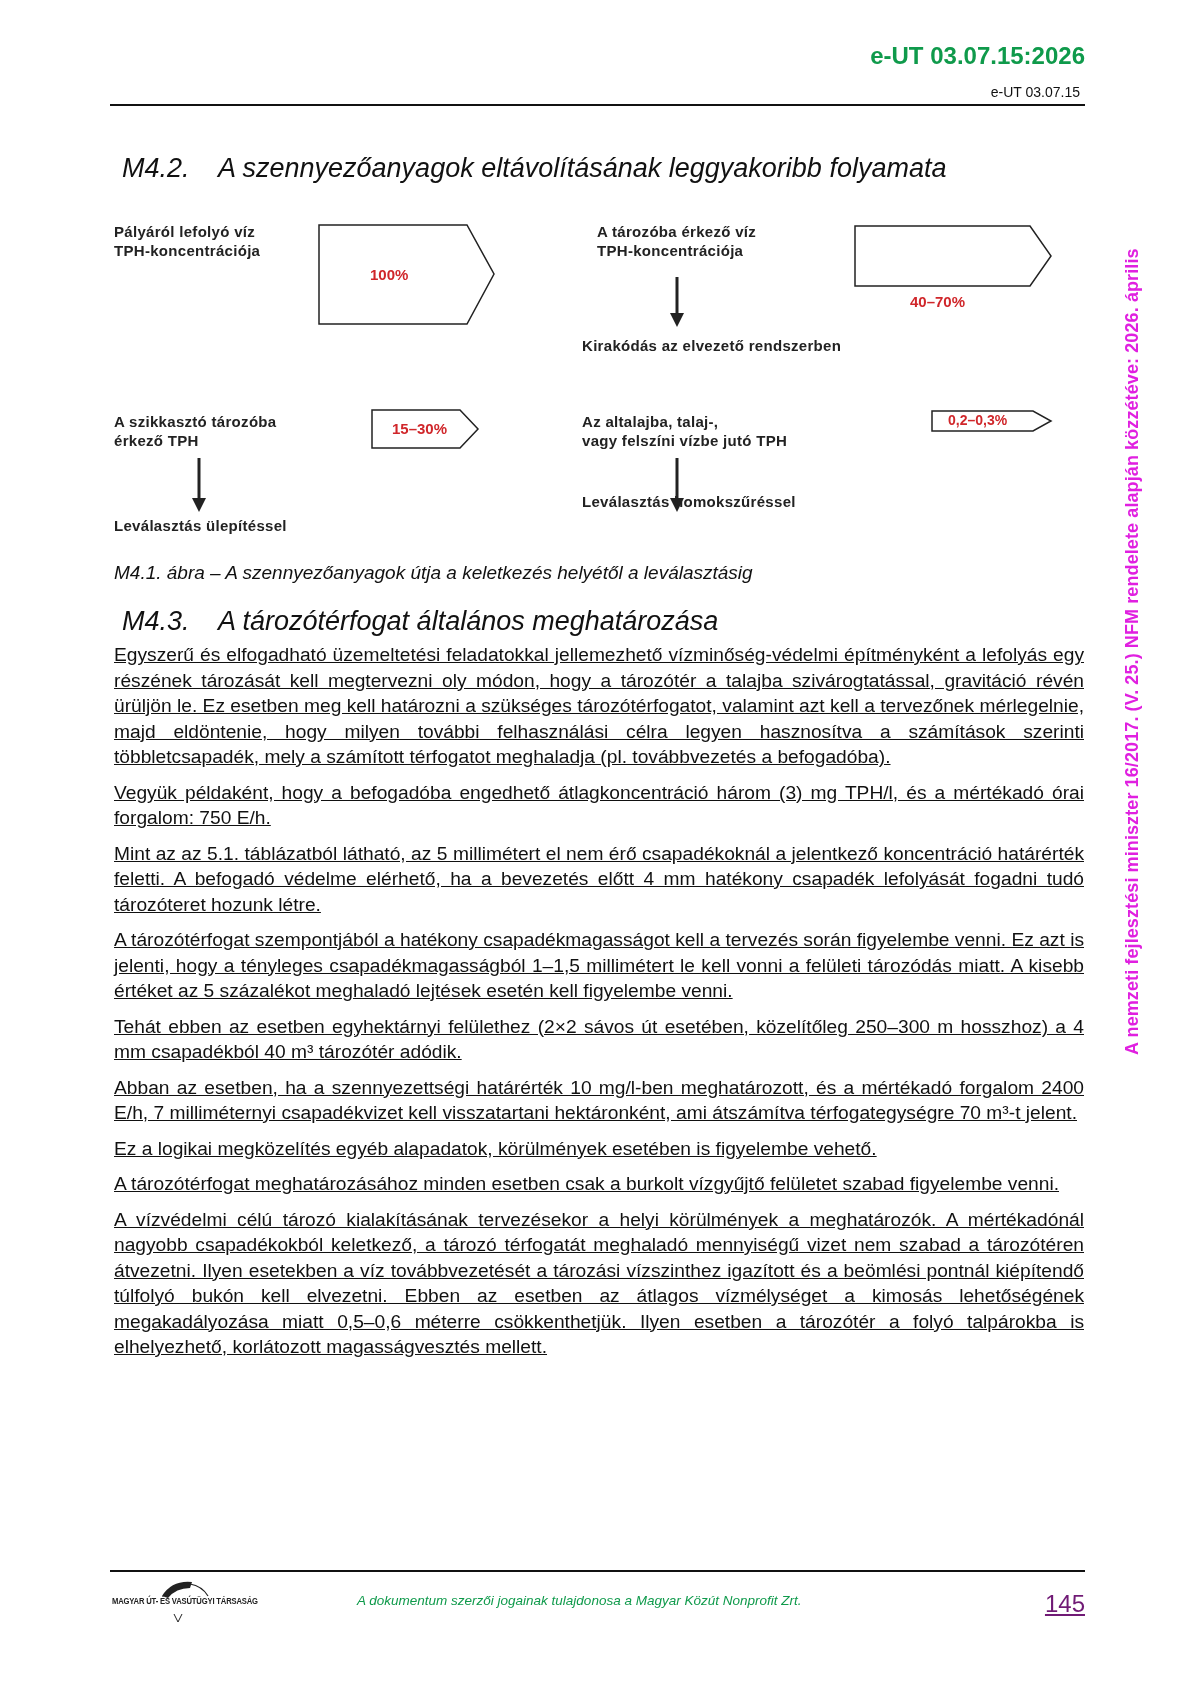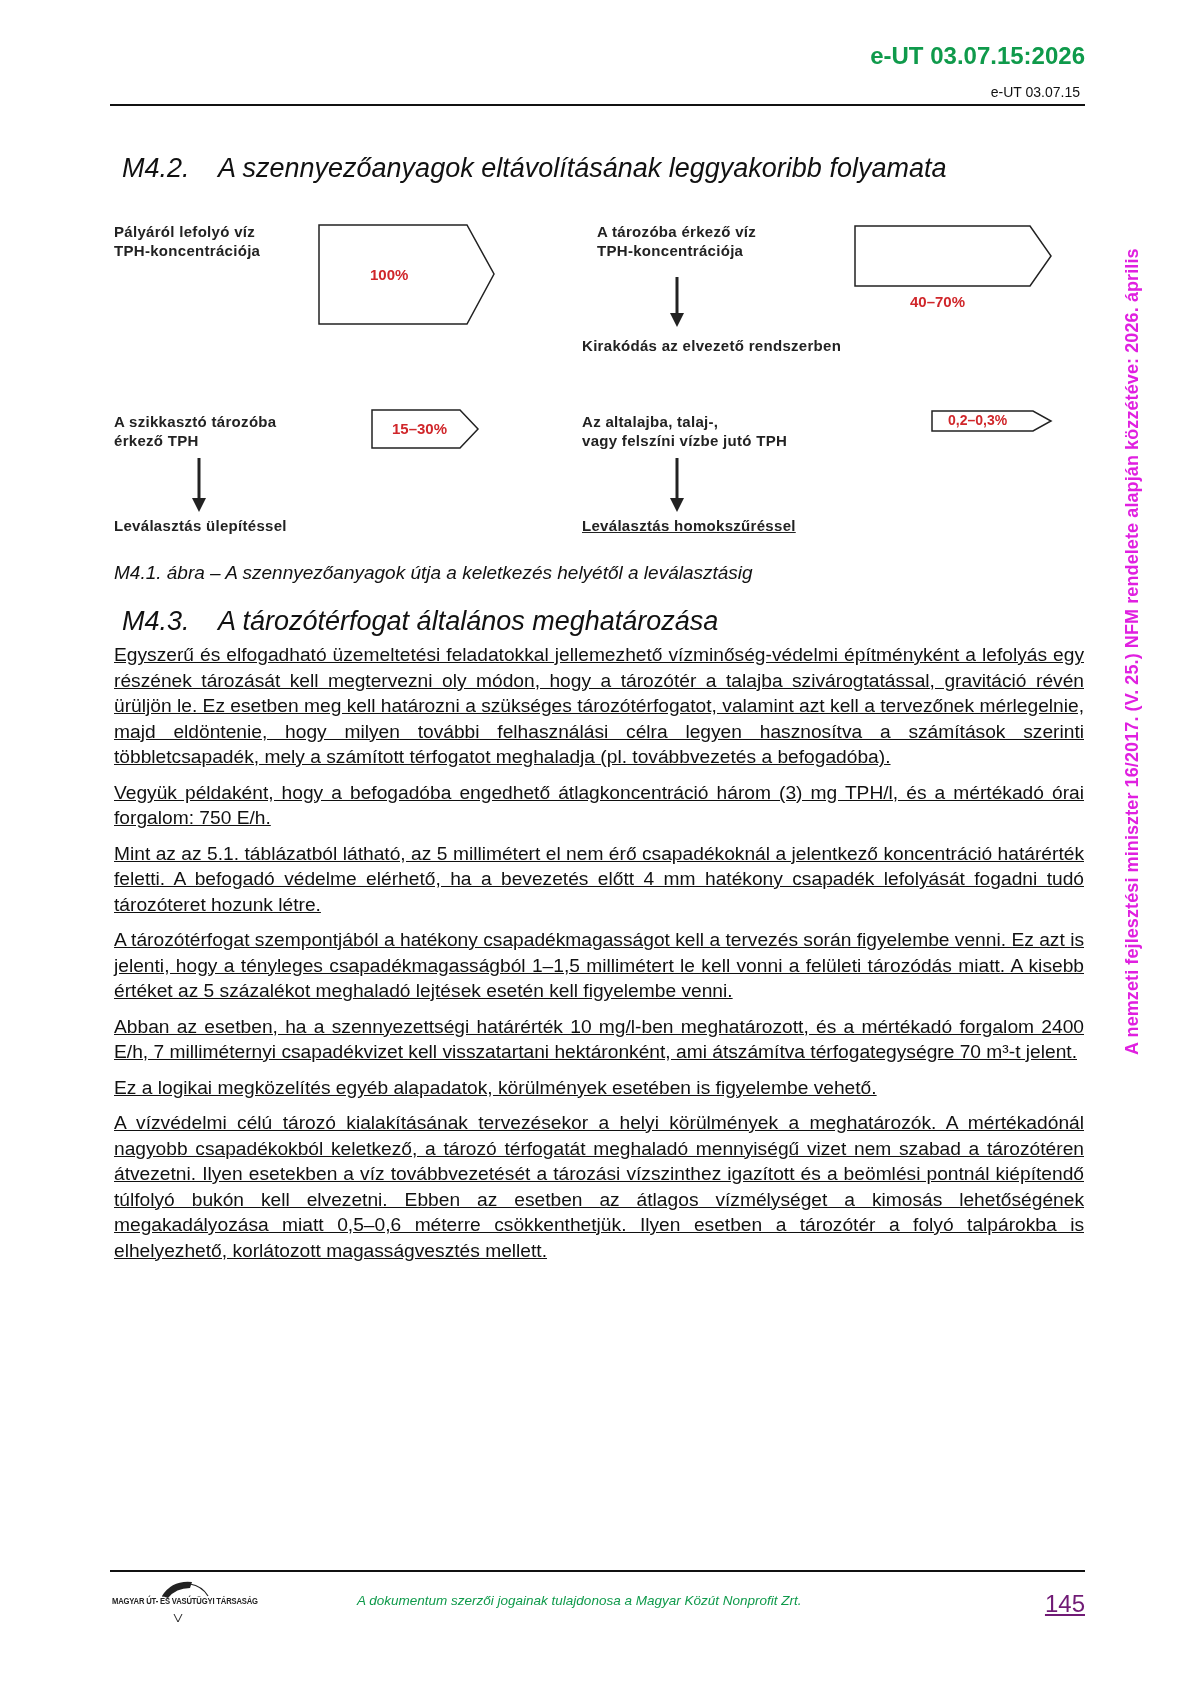--- a/index.html
+++ b/index.html
@@ -80,33 +80,35 @@
   <div>érkező TPH</div>
 </div>
 <div class="abs pct" style="left:392px;top:420px;">15–30%</div>
 <div class="abs dlabel" style="left:114px;top:516px;">Leválasztás ülepítéssel</div>
 
 <div class="abs dlabel" style="left:582px;top:412px;">
   <div>Az altalajba, talaj-,</div>
   <div>vagy felszíni vízbe jutó TPH</div>
 </div>
 <div class="abs pct" style="left:948px;top:412px;font-size:14px;">0,2–0,3%</div>
-<div class="abs dlabel" style="left:582px;top:516px;text-decoration:underline;">Leválasztás homokszűréssel</div>
+<div class="abs dlabel" style="left:582px;top:492px;">Leválasztás homokszűréssel</div>
 
 <div class="abs caption">M4.1. ábra – A szennyezőanyagok útja a keletkezés helyétől a leválasztásig</div>
 
 <h2 id="sec2" class="abs sec"><span class="num">M4.3.</span><span>A tározótérfogat általános meghatározása</span></h2>
 
 <div id="body-text" class="abs">
   <p>Egyszerű és elfogadható üzemeltetési feladatokkal jellemezhető vízminőség-védelmi építményként a lefolyás egy részének tározását kell megtervezni oly módon, hogy a tározótér a talajba szivárog­tatással, gravitáció révén ürüljön le. Ez esetben meg kell határozni a szükséges tározótérfogatot, valamint azt kell a tervezőnek mérlegelnie, majd eldöntenie, hogy milyen további felhasználási célra legyen hasznosítva a számítások szerinti többletcsapadék, mely a számított térfogatot meghaladja (pl. továbbvezetés a befogadóba).</p>
   <p>Vegyük példaként, hogy a befogadóba engedhető átlagkoncentráció három (3) mg TPH/l, és a mér­tékadó órai forgalom: 750 E/h.</p>
   <p>Mint az az 5.1. táblázatból látható, az 5 millimétert el nem érő csapadékoknál a jelentkező koncent­ráció határérték feletti. A befogadó védelme elérhető, ha a bevezetés előtt 4 mm hatékony csapadék lefolyását fogadni tudó tározóteret hozunk létre.</p>
   <p>A tározótérfogat szempontjából a hatékony csapadékmagasságot kell a tervezés során figyelembe venni. Ez azt is jelenti, hogy a tényleges csapadékmagasságból 1–1,5 millimétert le kell vonni a felületi tározódás miatt. A kisebb értéket az 5 százalékot meghaladó lejtések esetén kell figyelembe venni.</p>
+  <p>Tehát ebben az esetben egyhektárnyi felülethez (2×2 sávos út esetében, közelítőleg 250–300 m hosszhoz) a 4 mm csapadékból 40 m³ tározótér adódik.</p>
   <p>Abban az esetben, ha a szennyezettségi határérték 10 mg/l-ben meghatározott, és a mértékadó forgalom 2400 E/h, 7 milliméternyi csapadékvizet kell visszatartani hektáronként, ami átszámítva térfogategységre 70 m³-t jelent.</p>
   <p>Ez a logikai megközelítés egyéb alapadatok, körülmények esetében is figyelembe vehető.</p>
+  <p>A tározótérfogat meghatározásához minden esetben csak a burkolt vízgyűjtő felületet szabad figye­lembe venni.</p>
   <p>A vízvédelmi célú tározó kialakításának tervezésekor a helyi körülmények a meghatározók. A mér­tékadónál nagyobb csapadékokból keletkező, a tározó térfogatát meghaladó mennyiségű vizet nem szabad a tározótéren átvezetni. Ilyen esetekben a víz továbbvezetését a tározási vízszinthez igazí­tott és a beömlési pontnál kiépítendő túlfolyó bukón kell elvezetni. Ebben az esetben az átlagos vízmélységet a kimosás lehetőségének megakadályozása miatt 0,5–0,6 méterre csökkenthetjük. Ilyen esetben a tározótér a folyó talpárokba is elhelyezhető, korlátozott magasságvesztés mellett.</p>
 </div>
 
 <div id="foot-rule" class="abs"></div>
 <svg id="foot-logo" class="abs" viewBox="0 0 150 50">
   <path d="M50,18 Q60,2 80,4 L78,10 Q64,10 56,20 Z" fill="#222"></path>
   <path d="M78,6 Q90,8 96,18" fill="none" stroke="#222" stroke-width="1.2"></path>
   <path d="M62,36 L66,44 L70,36" fill="none" stroke="#222" stroke-width="1"></path>
 </svg>
 <div id="foot-logo-text" class="abs">MAGYAR ÚT- ÉS VASÚTÜGYI TÁRSASÁG</div>

